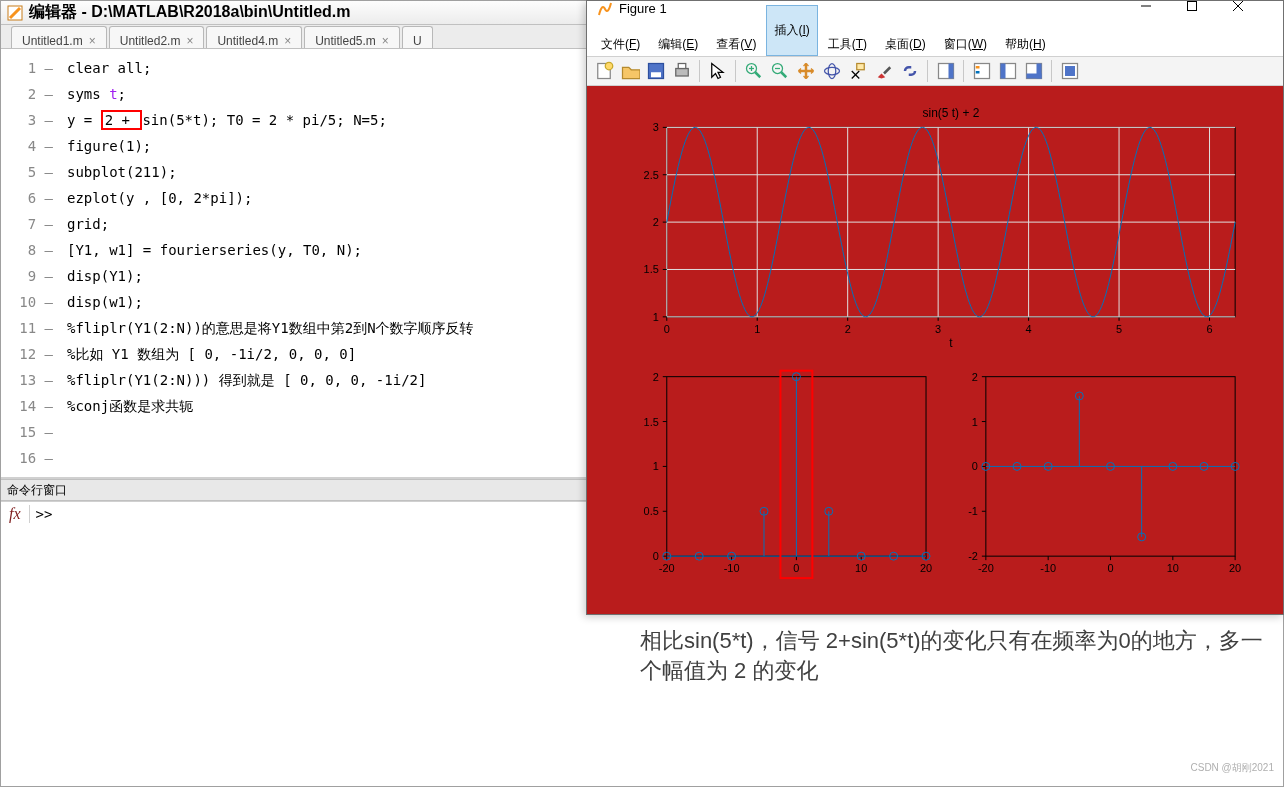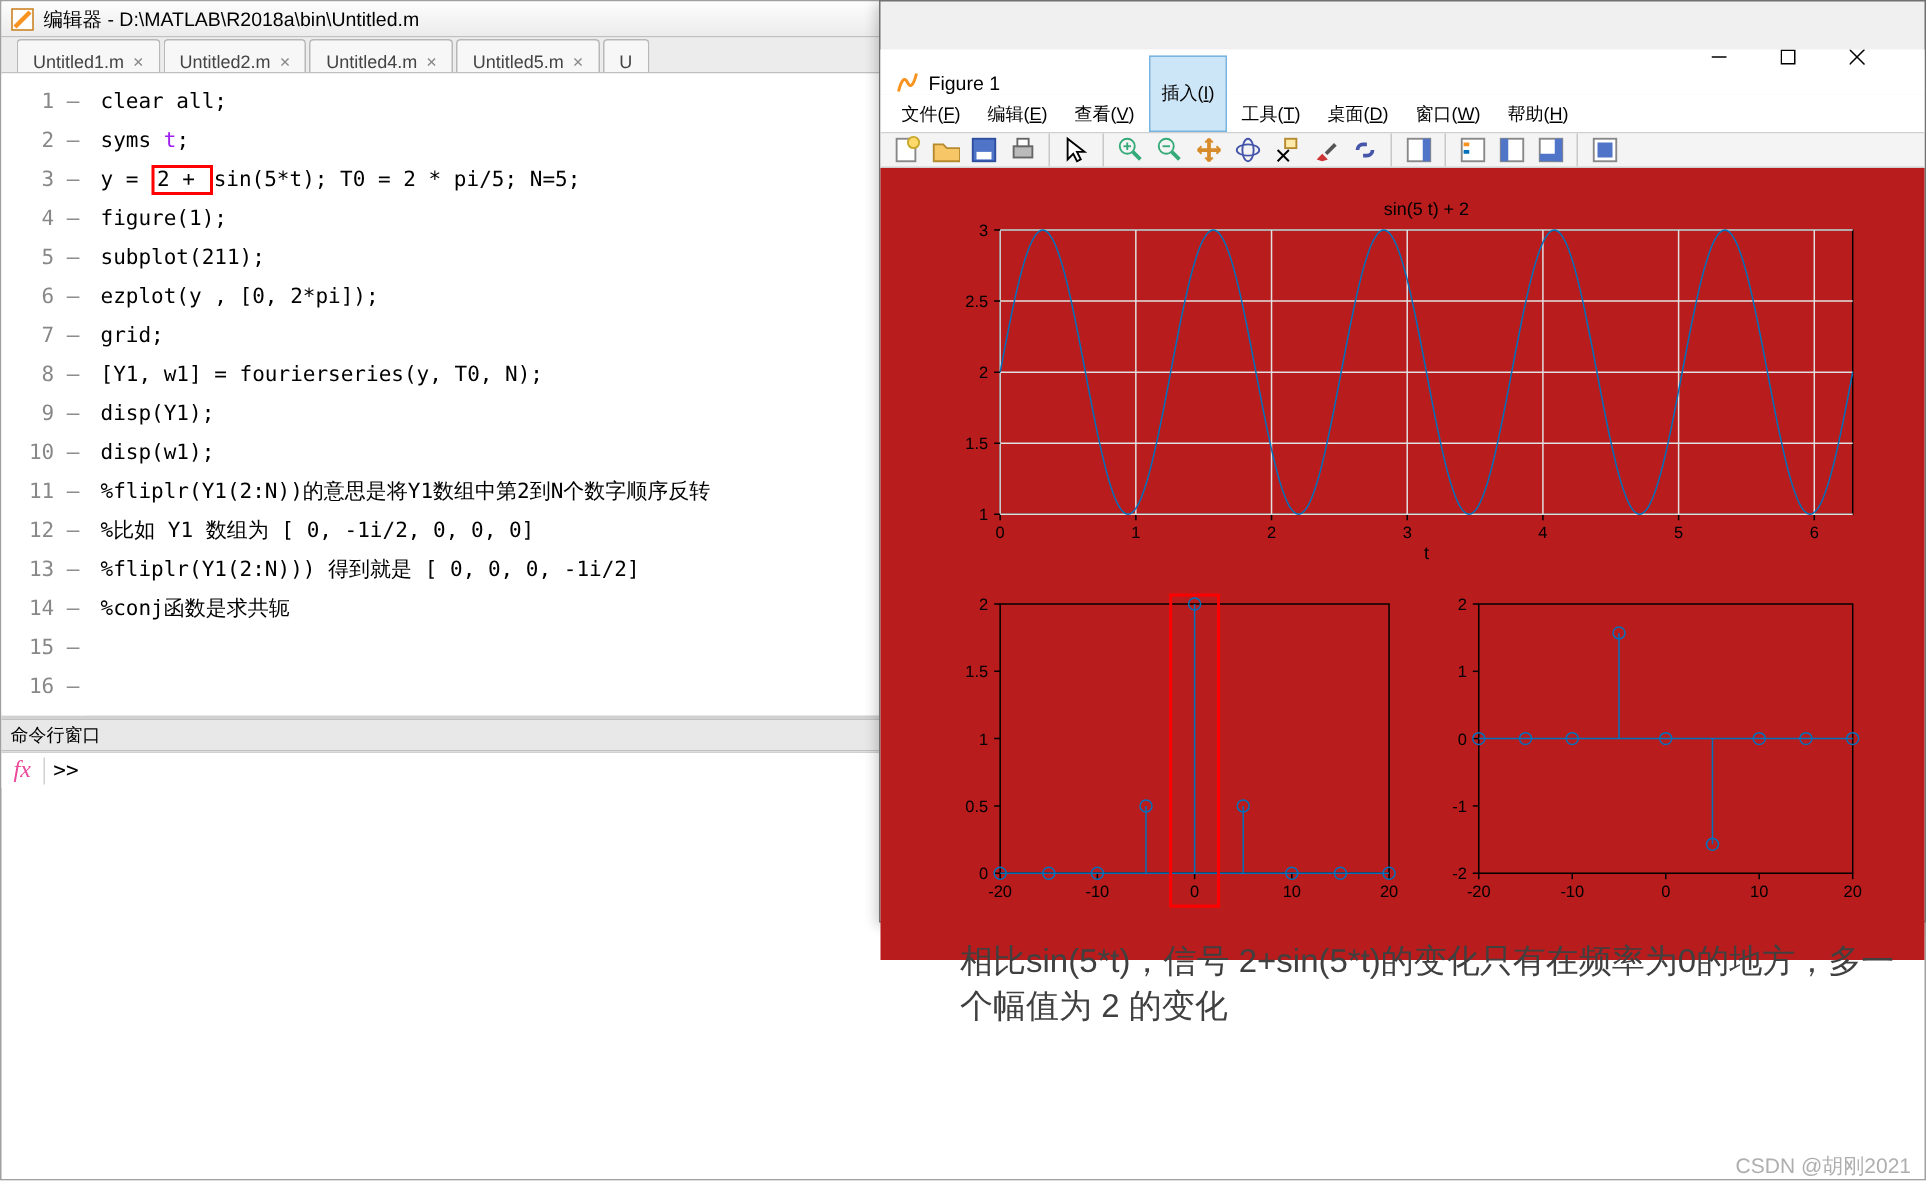--- a/index.html
+++ b/index.html
@@ -2,46 +2,46 @@
 <html><head>
 <meta charset="utf-8">
 <style>
   * { box-sizing: border-box; margin: 0; padding: 0; }
   html, body { width: 1284px; height: 787px; font-family: "Microsoft YaHei", "Segoe UI", sans-serif; font-size: 12px; background: #f0f0f0; overflow: hidden; position: relative; }
 
   
   .editor-window { position: absolute; left: 0; top: 0; width: 1284px; height: 787px; background: #fff; display: flex; flex-direction: column; border: 1px solid #a0a0a0; }
   .editor-titlebar { height: 24px; background: linear-gradient(#fdfdfd,#ececec); display:flex; align-items:center; padding:0 6px; border-bottom:1px solid #c0c0c0; }
   .editor-titlebar .icon { width:16px; height:16px; margin-right:6px; }
-  .editor-titlebar .title { font-size:13px; }
+  .editor-titlebar .title { font-size:16px;font-weight:bold; }
 
   .tabbar { height: 24px; background:#ececec; border-bottom:1px solid #c0c0c0; display:flex; align-items:flex-end; padding-left:10px; gap:0; }
   .tab { height:22px; padding:0 10px; background:#f7f7f7; border:1px solid #b8b8b8; border-bottom:none; border-top-left-radius:3px; border-top-right-radius:3px; display:flex; align-items:flex-end; gap:6px; margin-right:2px; color:#444; }
   .tab .close { color:#888; cursor:pointer; }
 
   .code-area { flex: 0 0 430px; display:flex; background:#fff; overflow:hidden; border-bottom:2px solid #d0d0d0; }
   .gutter { width:56px; background:#fff; color:#888; text-align:right; padding:6px 4px 0 0; font-family:"Consolas",monospace; font-size:14px; line-height:26px; }
   .gutter .ln { display:block; white-space:nowrap; }
   .gutter .ln .dash { color:#888; }
   .code { flex:1; padding:6px 0 0 10px; font-family:"Consolas",monospace; font-size:14px; line-height:26px; color:#000; white-space:pre; position:relative; }
   .code .kw-blue { color:#000000; }
   .code .str-purple { color:#a020f0; }
   .code .comment { color:#000000; }
   .code .redbox { border:2px solid red; padding:0 2px; }
 
   .cmdwin-title { height:22px; background:#e8e8e8; border-top:1px solid #c0c0c0; border-bottom:1px solid #c0c0c0; display:flex; align-items:center; padding-left:6px; font-size:12px; }
   .cmdwin { flex:1; background:#fff; font-family:"Consolas",monospace; font-size:14px; line-height:26px; padding:6px 0 0 20px; white-space:pre; overflow:auto; }
 
   .fx-line { height:24px; display:flex; align-items:center; border-top:1px solid #d0d0d0; background:#fff; }
-  .fx-badge { font-style:italic; font-family:"Times New Roman",serif; font-size:16px; padding:0 8px; border-right:1px solid #d0d0d0; color:#ec4899; }
+  .fx-badge { font-style:italic; font-family:"Times New Roman",serif; font-size:16px; padding:0 8px; border-right:1px solid #d0d0d0; color:#7f1d1d; }
   .fx-prompt { font-family:"Consolas",monospace; font-size:14px; padding-left:6px; }
 
   
   .figure-window { position:absolute; left:586px; top:0; width:698px; height:615px; background:#f0f0f0; border:1px solid #707070; box-shadow:-2px 2px 8px rgba(0,0,0,0.2); display:flex; flex-direction:column; }
-  .fig-titlebar { height:30px; background:#fff; display:flex; align-items:flex-end; padding:0 4px;margin-top:32px; }
+  .fig-titlebar { height:30px; background:#fff; display:flex; align-items:flex-start; padding:0 4px; }
   .fig-titlebar .icon { width:16px; height:16px; margin:0 6px; }
   .fig-titlebar .title { font-size:13px; flex:1; }
   .winbtn { width:46px; height:30px; display:flex; align-items:center; justify-content:center; }
   .fig-menubar { height:26px; background:#fff; border-bottom:1px solid #d0d0d0; display:flex; align-items:flex-end; padding-left:6px; gap:2px; font-size:12px; }
   .fig-menubar .menu { padding:3px 8px; }
   .fig-menubar .menu.active { background:#cde6f7; border:1px solid #7ab4e0; padding:16px 7px; }
   .fig-menubar .menu u { text-decoration:underline; }
   .fig-toolbar { height:30px; background:#f4f4f4; border-bottom:1px solid #d0d0d0; display:flex; align-items:center; padding-left:6px; gap:4px; }
   .tbtn { width:22px; height:22px; display:flex; align-items:center; justify-content:center; border:1px solid transparent; }
   .tsep { width:2px; height:22px; border-left:1px solid #c8c8c8; margin:0 2px; }
@@ -53,21 +53,21 @@
   .tick-label { font-size:11px; fill:#000; text-anchor:middle; font-family:sans-serif; }
   .tick-label.y { text-anchor:end; }
   .axis-title { font-size:12px; fill:#000; text-anchor:middle; font-family:sans-serif; }
   .stem-line { stroke:#0072bd; stroke-width:1; }
   .stem-marker { fill:none; stroke:#0072bd; stroke-width:1; }
   .subplot-redbox { stroke:red; stroke-width:2; fill:none; }
 
   
   .annotation { position:absolute; left:640px; top:626px; color:#404040; font-size:22px; line-height:30px; font-family:"Microsoft YaHei",sans-serif; width:640px; }
 
-  .watermark { position:absolute; right:10px; bottom:0; color:rgba(120,120,120,0.6); font-size:14px; font-family:sans-serif; }
+  .watermark { position:absolute; right:10px; bottom:12px; color:rgba(120,120,120,0.6); font-size:10px; font-family:sans-serif; }
 </style>
 </head>
 <body>
 
 <div class="editor-window">
   <div class="editor-titlebar">
     <span class="icon">
       <svg viewBox="0 0 16 16">
           <rect x="1" y="1" width="14" height="14" fill="#fff" stroke="#c77d1a"></rect>
           <path d="M3 13 L13 3" stroke="#f7931e" stroke-width="3"></path>

